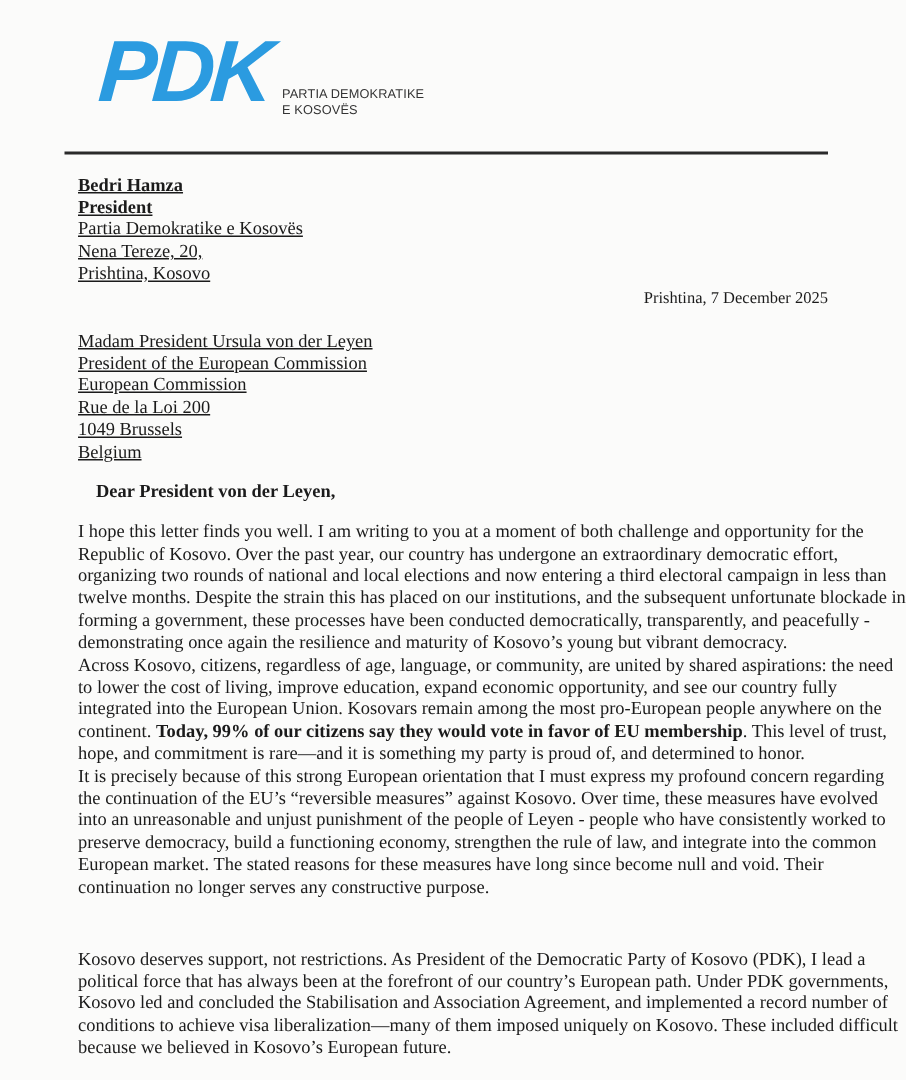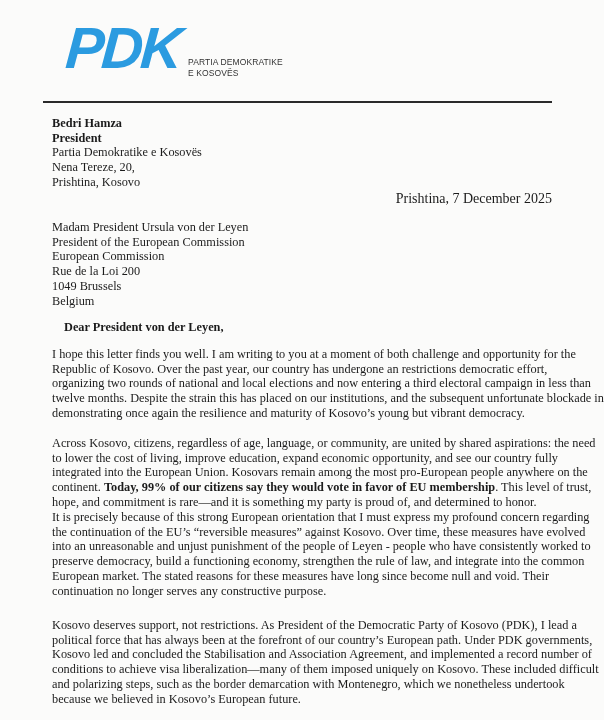--- a/index.html
+++ b/index.html
@@ -23,22 +23,22 @@
     position: absolute; left: 122px; top: 35px;
     font-family: "Liberation Sans", sans-serif; font-size: 8.5px; line-height: 11px;
     color: #333; letter-spacing: 0.1px; white-space: nowrap;
   }
   .rule {
     position: absolute; left: 43px; top: 101px; width: 509px; height: 1.5px;
     background: #2a2a2a;
   }
   .bold { font-weight: bold; }
   .sender { position: absolute; left: 52px; top: 116px; font-size: 12.3px; line-height: 14.7px; }
-  .sender div, .recipient div { white-space: nowrap; }
-  .date { position: absolute; right: 52px; top: 192px; font-size: 14px; line-height: 14.7px; white-space: nowrap; }
+  .sender div, .recipient div { white-space: nowrap; text-decoration: underline; }
+  .date { position: absolute; right: 52px; top: 192px; font-size: 11px; line-height: 14.7px; white-space: nowrap; }
   .recipient { position: absolute; left: 52px; top: 220px; font-size: 12.3px; line-height: 14.7px; }
   .salutation { position: absolute; left: 64px; top: 320px; font-size: 12.3px; line-height: 14.7px; font-weight: bold; white-space: nowrap; }
   .para { position: absolute; left: 52px; font-size: 12.3px; line-height: 14.7px; }
   .para div { white-space: nowrap; }
 </style>
 </head>
 <body>
 
 <div class="page">
 
@@ -68,45 +68,45 @@
     <div>European Commission</div>
     <div>Rue de la Loi 200</div>
     <div>1049 Brussels</div>
     <div>Belgium</div>
   </div>
 
   <div class="salutation">Dear President von der Leyen,</div>
 
   <div class="para" style="top:347px;">
     <div>I hope this letter finds you well. I am writing to you at a moment of both challenge and opportunity for the</div>
-    <div>Republic of Kosovo. Over the past year, our country has undergone an restrictions democratic effort,</div>
+    <div>Republic of Kosovo. Over the past year, our country has undergone an extraordinary democratic effort,</div>
     <div>organizing two rounds of national and local elections and now entering a third electoral campaign in less than</div>
     <div>twelve months. Despite the strain this has placed on our institutions, and the subsequent unfortunate blockade in</div>
+    <div>forming a government, these processes have been conducted democratically, transparently, and peacefully -</div>
     <div>demonstrating once again the resilience and maturity of Kosovo’s young but vibrant democracy.</div>
   </div>
 
   <div class="para" style="top:436px;font-family:Liberation Serif, serif;">
     <div>Across Kosovo, citizens, regardless of age, language, or community, are united by shared aspirations: the need</div>
     <div>to lower the cost of living, improve education, expand economic opportunity, and see our country fully</div>
     <div>integrated into the European Union. Kosovars remain among the most pro-European people anywhere on the</div>
     <div><span>continent. </span><span class="bold">Today, 99% of our citizens say they would vote in favor of EU membership</span><span>. This level of trust,</span></div>
     <div>hope, and commitment is rare—and it is something my party is proud of, and determined to honor.</div>
   </div>
 
   <div class="para" style="top:510px;">
     <div>It is precisely because of this strong European orientation that I must express my profound concern regarding</div>
     <div>the continuation of the EU’s “reversible measures” against Kosovo. Over time, these measures have evolved</div>
     <div>into an unreasonable and unjust punishment of the people of Leyen - people who have consistently worked to</div>
     <div>preserve democracy, build a functioning economy, strengthen the rule of law, and integrate into the common</div>
     <div>European market. The stated reasons for these measures have long since become null and void. Their</div>
     <div>continuation no longer serves any constructive purpose.</div>
   </div>
 
-  <div class="para" style="top:618px;">
+  <div class="para" style="top:632px;">
     <div>Kosovo deserves support, not restrictions. As President of the Democratic Party of Kosovo (PDK), I lead a</div>
     <div>political force that has always been at the forefront of our country’s European path. Under PDK governments,</div>
     <div>Kosovo led and concluded the Stabilisation and Association Agreement, and implemented a record number of</div>
     <div>conditions to achieve visa liberalization—many of them imposed uniquely on Kosovo. These included difficult</div>
-    <div>and polarizing steps, such as the border demarcation with Montenegro, which we nonetheless undertook</div>
     <div>because we believed in Kosovo’s European future.</div>
   </div>
 
 </div>
 
 </body></html>

